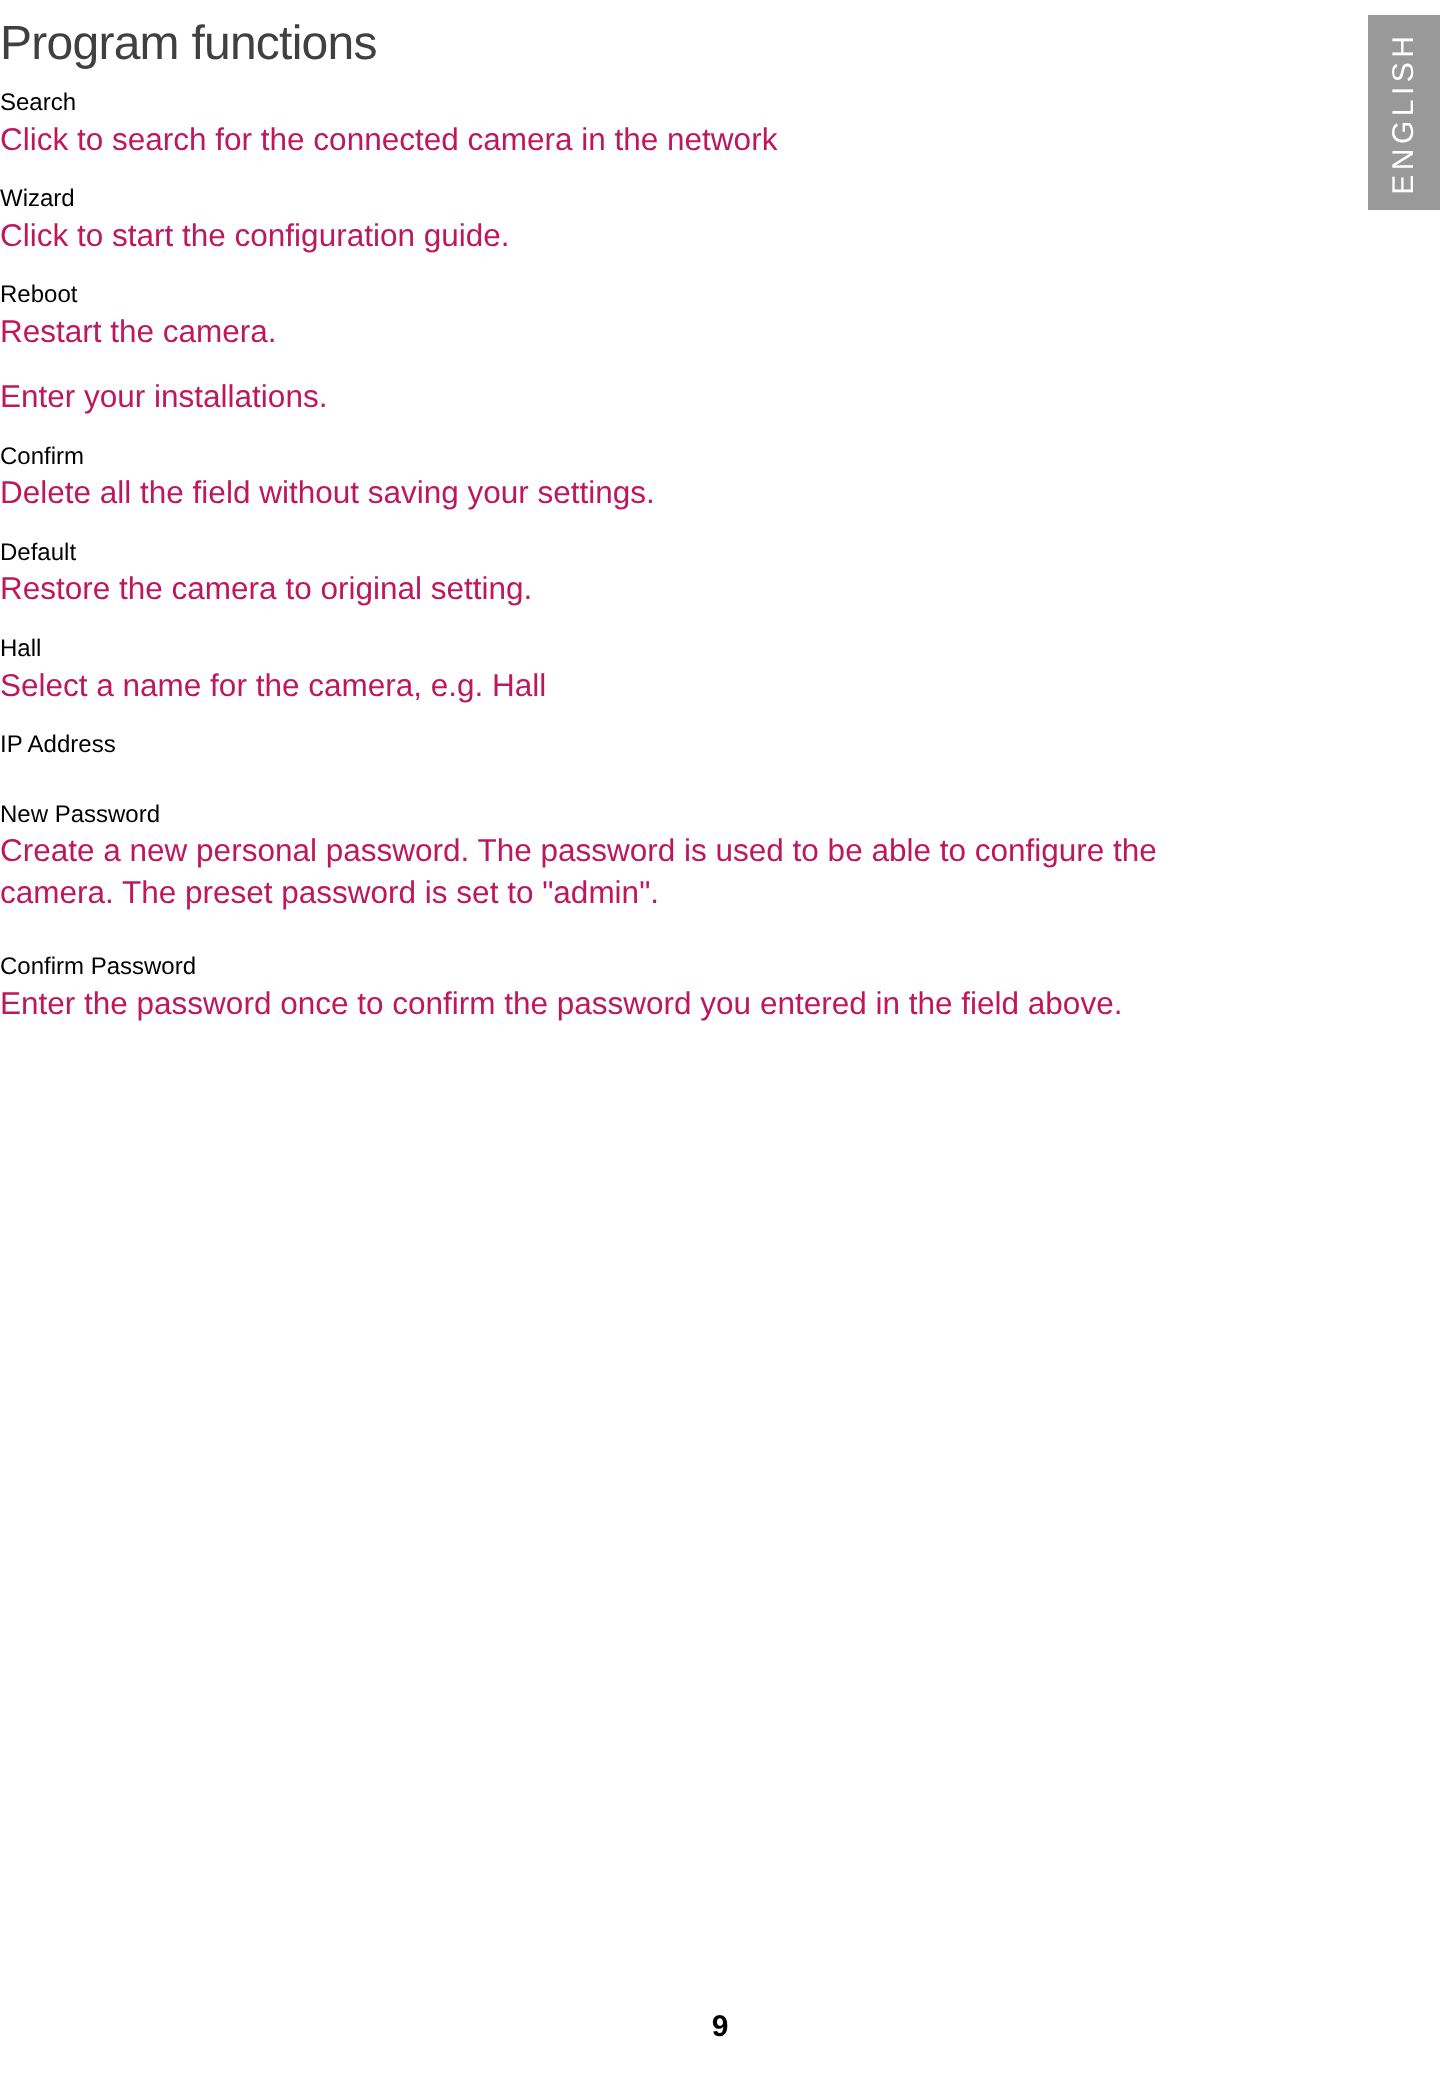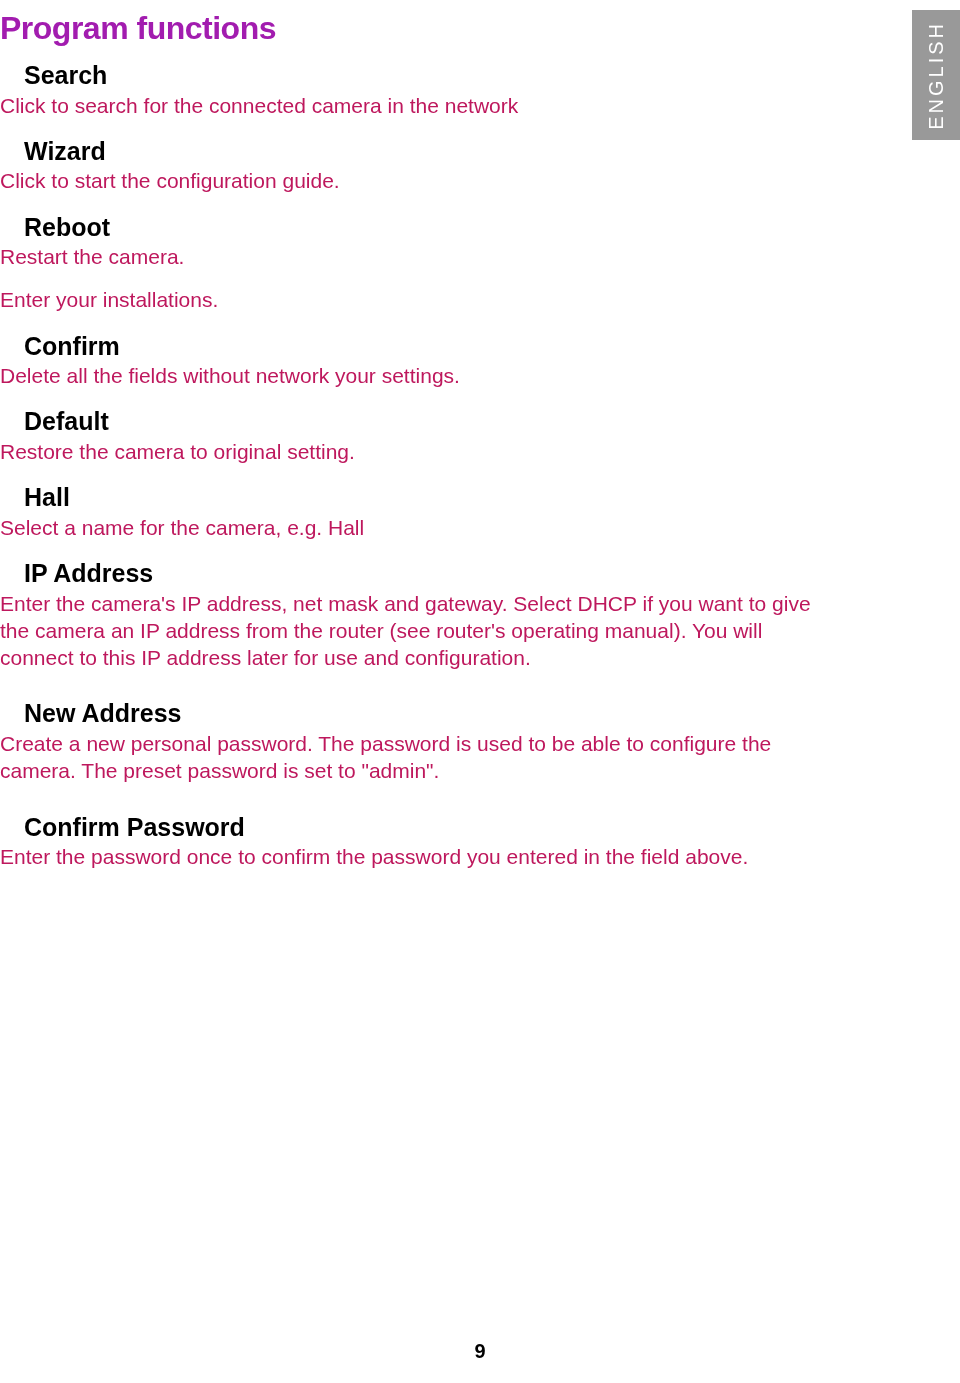--- a/index.html
+++ b/index.html
@@ -14,34 +14,33 @@
       font-family: Arial, Helvetica, sans-serif;
       position: relative;
       color: #000000;
     }
     .content {
       padding: 10px 0 0 0;
       width: 820px;
     }
     .page-title {
       font-size: 32px;
-      font-weight: bold;
-      color: #a21caf;
+      font-weight: normal;
+      color: #404040;
       margin-bottom: 12px;
       letter-spacing: -0.5px;
     }
     .section {
       margin-bottom: 16px;
     }
     .section-heading {
-      font-size: 25px;
-      font-weight: bold;
+      font-size: 16px;
+      font-weight: normal;
       color: #000000;
       line-height: 1.3;
-      margin-left: 24px;
     }
     .section-body {
       font-size: 21px;
       font-weight: normal;
       color: #be185d;
       line-height: 1.3;
     }
     .language-tab {
       position: absolute;
       top: 10px;
@@ -96,40 +95,39 @@
     <div class="section-heading">Reboot</div>
     <div class="section-body">Restart the camera.</div>
   </div>
 
   <div class="section">
     <div class="section-body">Enter your installations.</div>
   </div>
 
   <div class="section">
     <div class="section-heading">Confirm</div>
-    <div class="section-body">Delete all the fields without network your settings.</div>
+    <div class="section-body">Delete all the field without saving your settings.</div>
   </div>
 
   <div class="section">
     <div class="section-heading">Default</div>
     <div class="section-body">Restore the camera to original setting.</div>
   </div>
 
   <div class="section">
     <div class="section-heading">Hall</div>
     <div class="section-body">Select a name for the camera, e.g. Hall</div>
   </div>
 
   <div class="section">
     <div class="section-heading">IP Address</div>
-    <div class="section-body">Enter the camera's IP address, net mask and gateway. Select DHCP if you want to give the camera an IP address from the router (see router's operating manual). You will connect to this IP address later for use and configuration.</div>
   </div>
 
   <div class="section" style="margin-top: 26px;">
-    <div class="section-heading">New Address</div>
+    <div class="section-heading">New Password</div>
     <div class="section-body">Create a new personal password. The password is used to be able to configure the camera. The preset password is set to "admin".</div>
   </div>
 
   <div class="section" style="margin-top: 26px;">
     <div class="section-heading">Confirm Password</div>
     <div class="section-body">Enter the password once to confirm the password you entered in the field above.</div>
   </div>
 </div>
 
 <div class="page-number">9</div>

